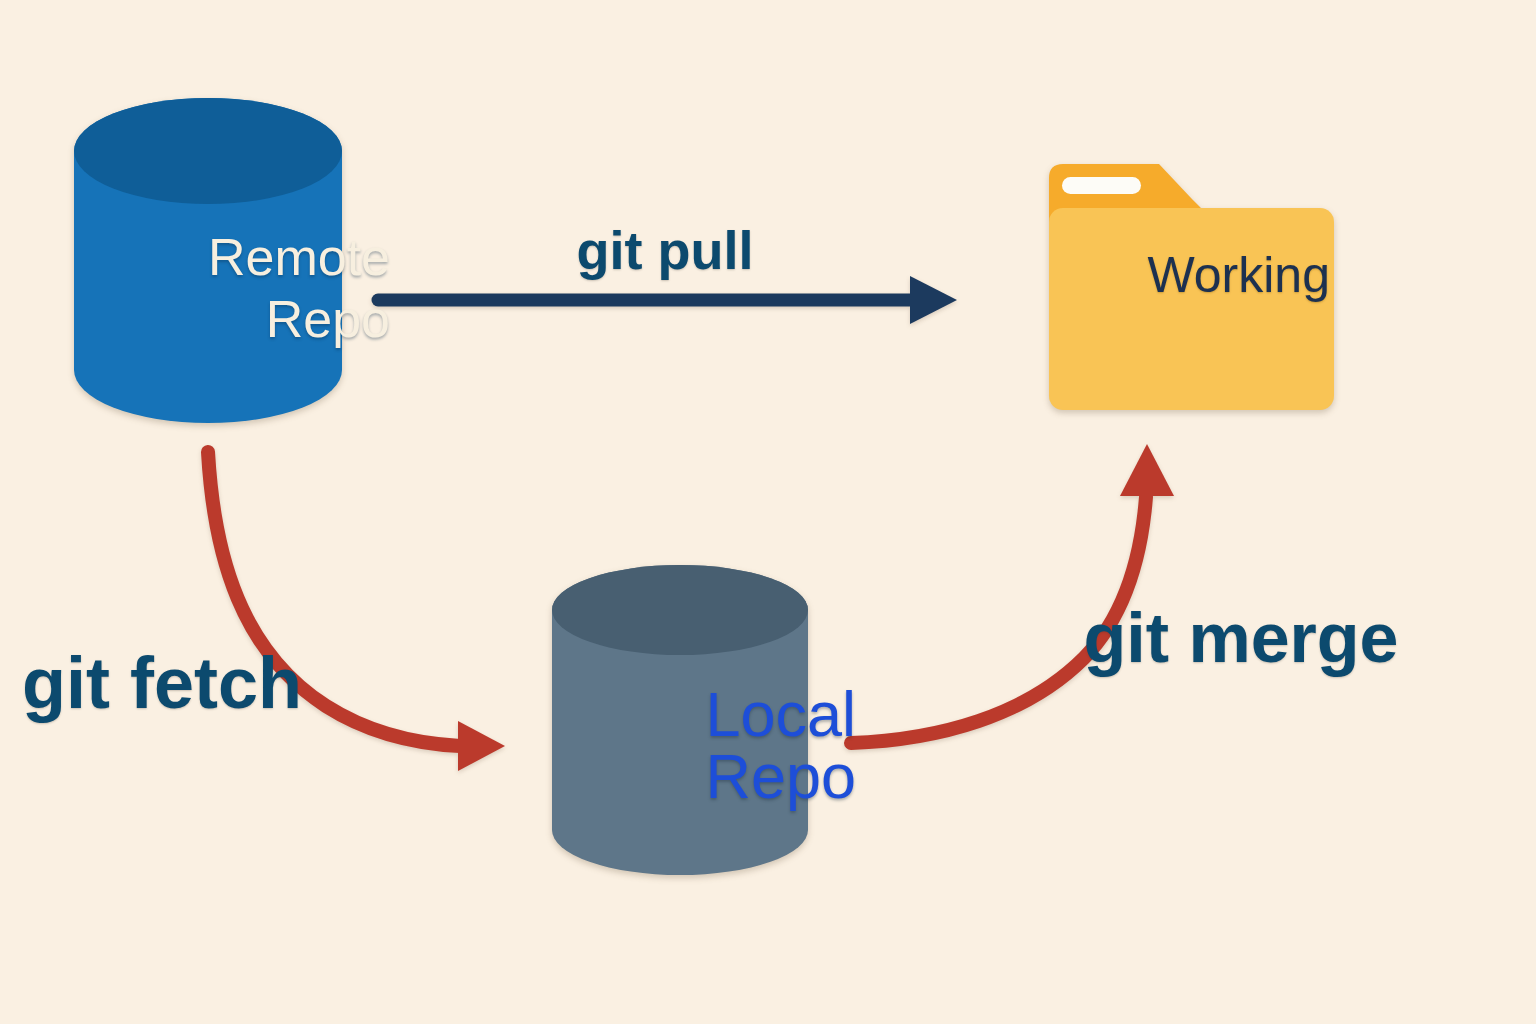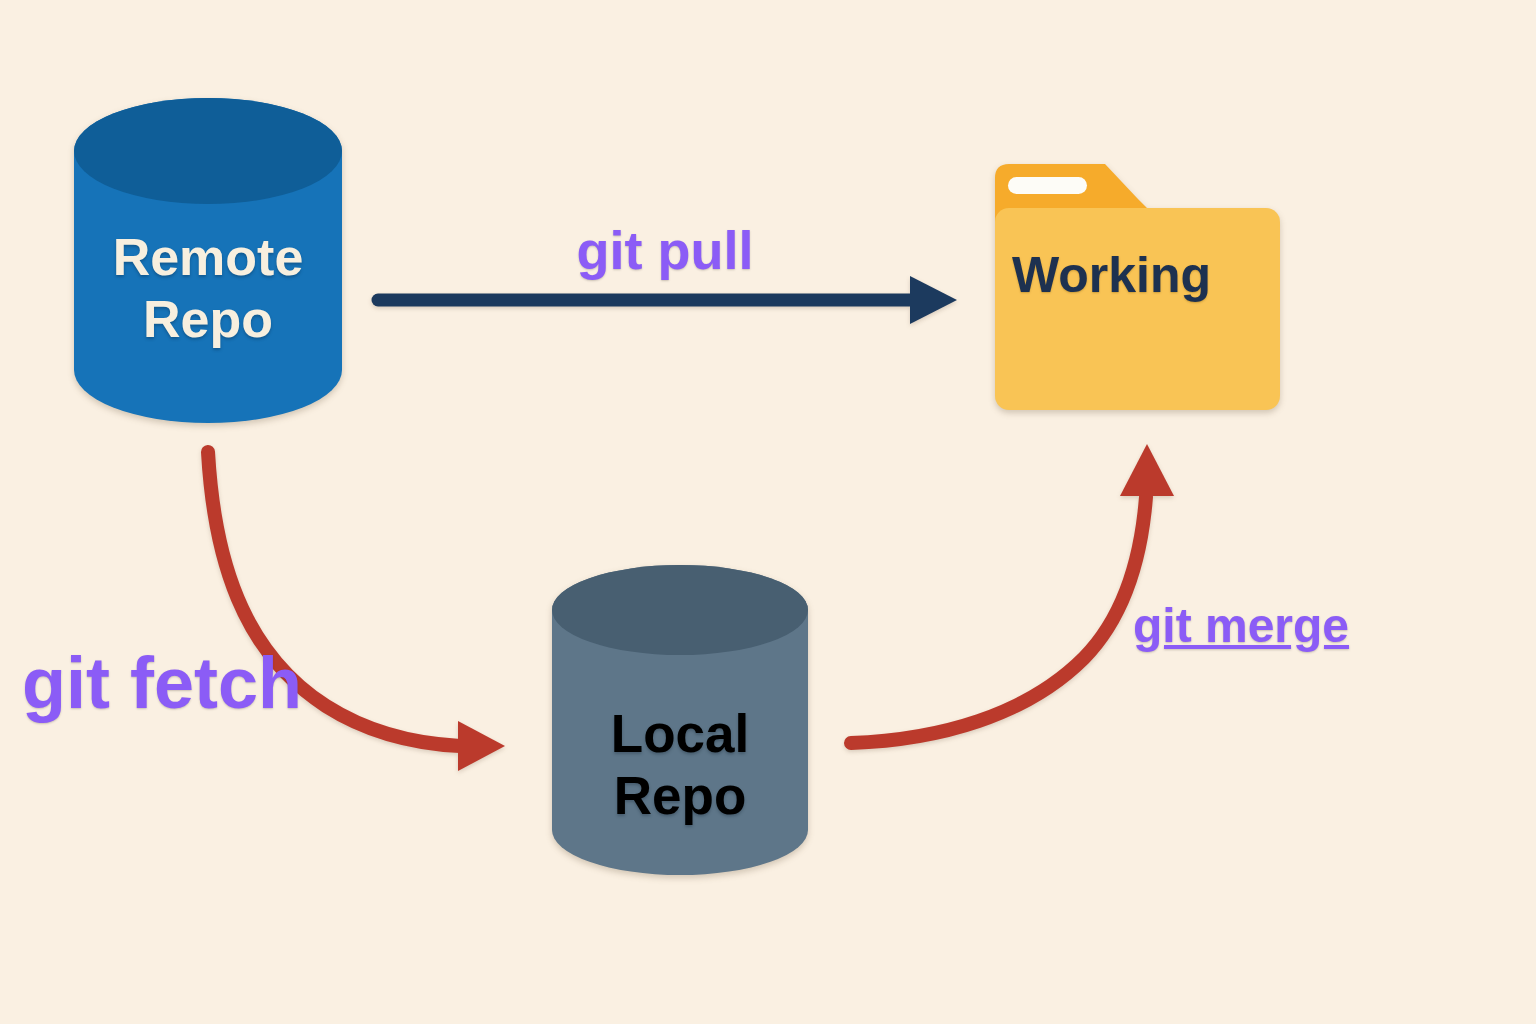--- a/index.html
+++ b/index.html
@@ -27,77 +27,76 @@
   .node svg {
     position: absolute;
     left: 0;
     top: 0;
     filter: drop-shadow(0 3px 3px rgba(70, 45, 20, 0.22));
   }
   .node-label {
     position: absolute;
     left: 0;
     width: 100%;
-    text-align: center;
-    font-weight: 700;
+    text-align: right;
+    font-weight: 400;
     z-index: 2;
+    padding-left: 48px;
   }
   .node-label span {
     display: block;
   }
   .remote-node { left: 74px; top: 98px; width: 268px; height: 325px; }
   .remote-node .node-label {
     top: 128px;
     font-size: 52px;
     line-height: 62px;
     color: #f7efdf;
     text-shadow: 0 2px 3px rgba(10, 40, 70, 0.35);
   }
   .local-node { left: 552px; top: 565px; width: 256px; height: 310px; }
   .local-node .node-label {
     top: 118px;
-    font-size: 53px;
+    font-size: 63px;
     line-height: 62px;
-    color: #000000;
+    color: #1d4ed8;
     text-shadow: 0 2px 3px rgba(30, 45, 60, 0.35);
-    margin-top: 20px;
   }
-  .working-node { left: 995px; top: 164px; width: 233px; height: 248px; }
+  .working-node { left: 1049px; top: 164px; width: 233px; height: 248px; }
   .working-node .node-label {
     top: 80px;
     font-size: 50px;
     line-height: 62px;
     color: #1d3150;
     text-shadow: 0 1px 2px rgba(120, 80, 0, 0.35);
   }
   .edge-label {
     position: absolute;
     font-weight: 700;
-    color: #8b5cf6;
+    color: #0c4a6e;
     white-space: nowrap;
     text-shadow: 0 1px 2px rgba(60, 50, 40, 0.25);
     z-index: 3;
   }
   .git-pull-label {
     left: 665px;
     top: 219px;
     transform: translateX(-50%);
     font-size: 54px;
   }
   .git-fetch-label {
     left: 22px;
     top: 642px;
     font-size: 72px;
   }
   .git-merge-label {
     left: 1241px;
     top: 598px;
     transform: translateX(-50%);
-    font-size: 48px;
-    text-decoration: underline;
+    font-size: 70px;
   }
   .arrow-shadow {
     filter: drop-shadow(0 2px 2px rgba(70, 45, 20, 0.18));
   }
 </style>
 </head>
 <body>
 
 <div class="canvas">
 

